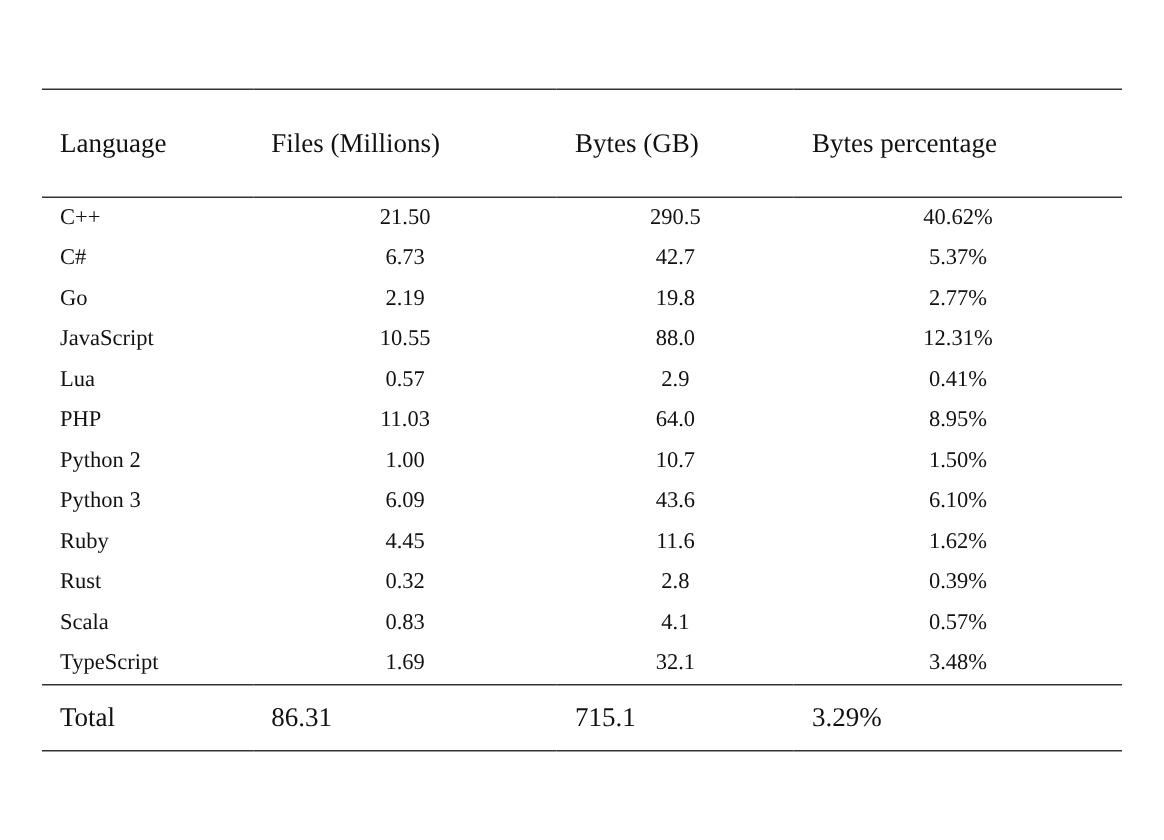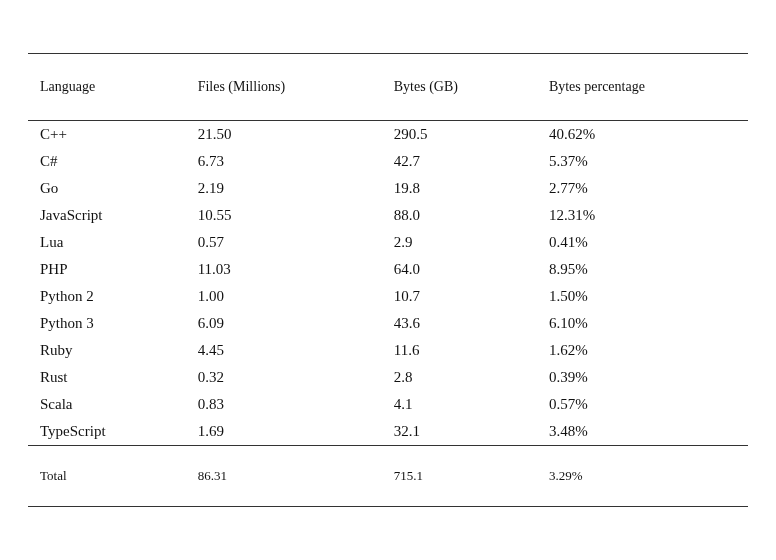--- a/index.html
+++ b/index.html
@@ -27,40 +27,40 @@
 
     table {
       width: 100%;
       border-collapse: collapse;
     }
 
     thead tr th {
       padding: 25px 12px;
       text-align: left;
       font-weight: normal;
-      font-size: 14px;
+      font-size: 18px;
       border-top: 1.5px solid #333;
       border-bottom: 1.5px solid #333;
     }
 
     thead tr th:not(:first-child) {
     }
 
     tbody tr td {
       padding: 5px 12px;
       font-size: 15px;
     }
 
     tbody tr td:not(:first-child) {
-      text-align: left;
+      text-align: center;
     }
 
     tfoot tr td {
-      padding: 22px 12px;
-      font-size: 13px;
+      padding: 11px 12px;
+      font-size: 18px;
       border-top: 1.5px solid #333;
       border-bottom: 1.5px solid #333;
     }
 
     tfoot tr td:not(:first-child) {
       text-align: left;
     }
   </style>
 </head>
 <body>

